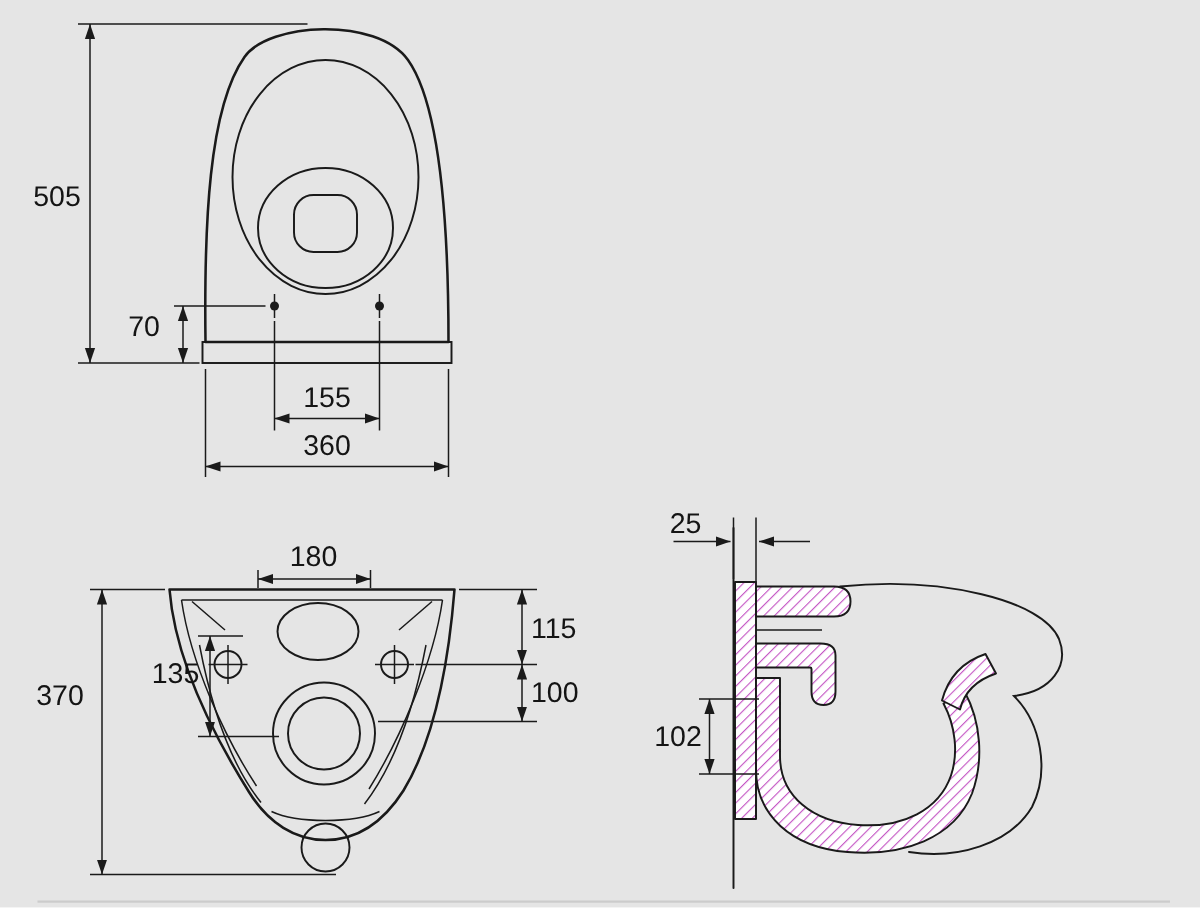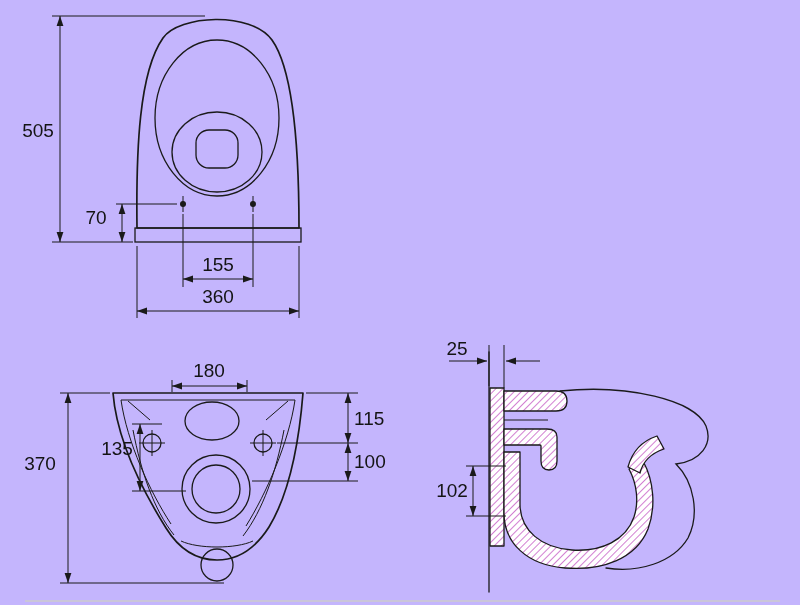--- a/index.html
+++ b/index.html
@@ -1,16 +1,16 @@
 <!DOCTYPE html>
 <html style="--line: #1a1a1a; --hatch: #c455c4;"><head>
 <meta charset="utf-8">
 <style>
   html,body{margin:0;padding:0;background:#ffffff;}
-  .canvas{width:800px;height:605px;background:#c4b5fd;position:relative;overflow:hidden;
+  .canvas{width:800px;height:605px;background:#e5e5e5;position:relative;overflow:hidden;
           font-family:"Liberation Sans",sans-serif;}
   svg{display:block}
   .ln{fill:none;stroke:var(--line,#1a1a1a);stroke-width:1.7;stroke-linecap:round;stroke-linejoin:round}
   .ln2{fill:none;stroke:var(--line,#1a1a1a);stroke-width:1.3;stroke-linecap:round}
   .thin{fill:none;stroke:var(--line,#1a1a1a);stroke-width:1;}
   .hatched{fill:url(#hatch);stroke:var(--line,#1a1a1a);stroke-width:1.3;stroke-linejoin:round}
   .dot{fill:var(--line,#1a1a1a);stroke:none}
   .dimtxt{font:19px "Liberation Sans",sans-serif;fill:#141414}
   #arr path{fill:var(--line,#1a1a1a)}
   .hatchline{stroke:var(--hatch,#c455c4);stroke-width:1.5}

